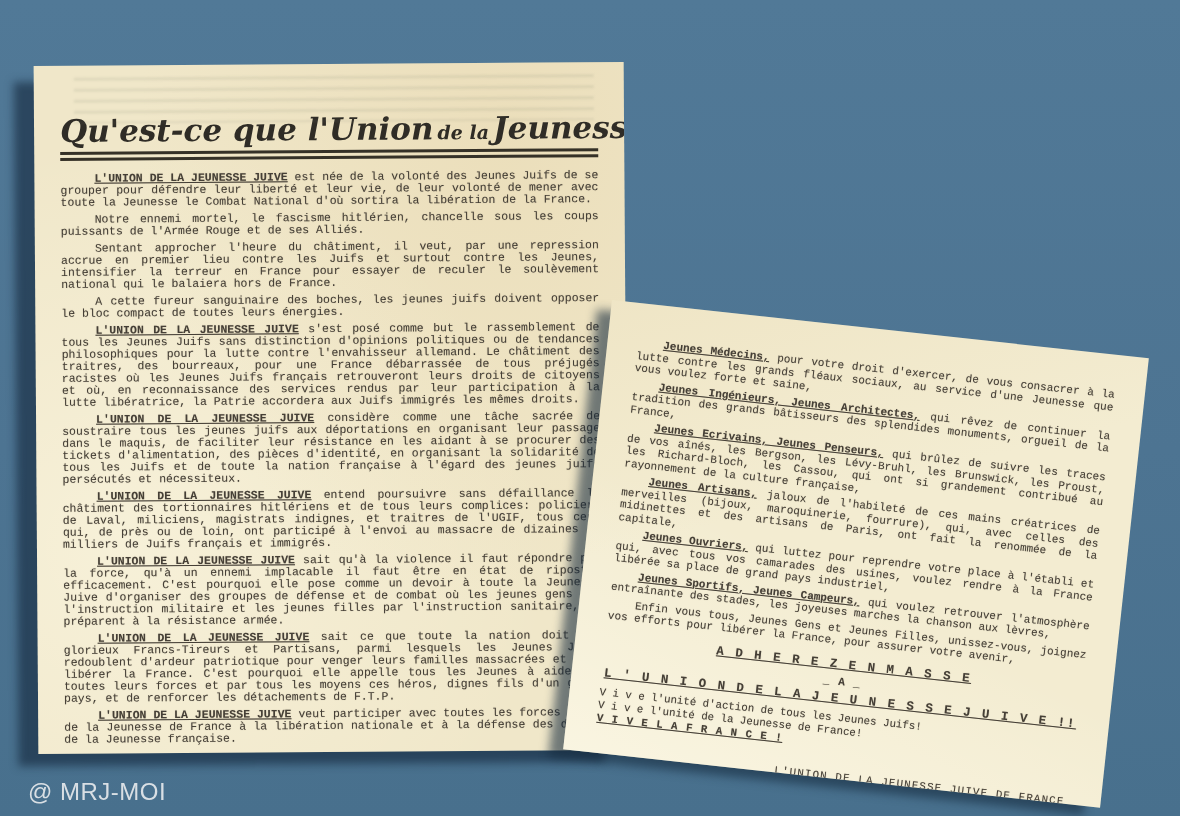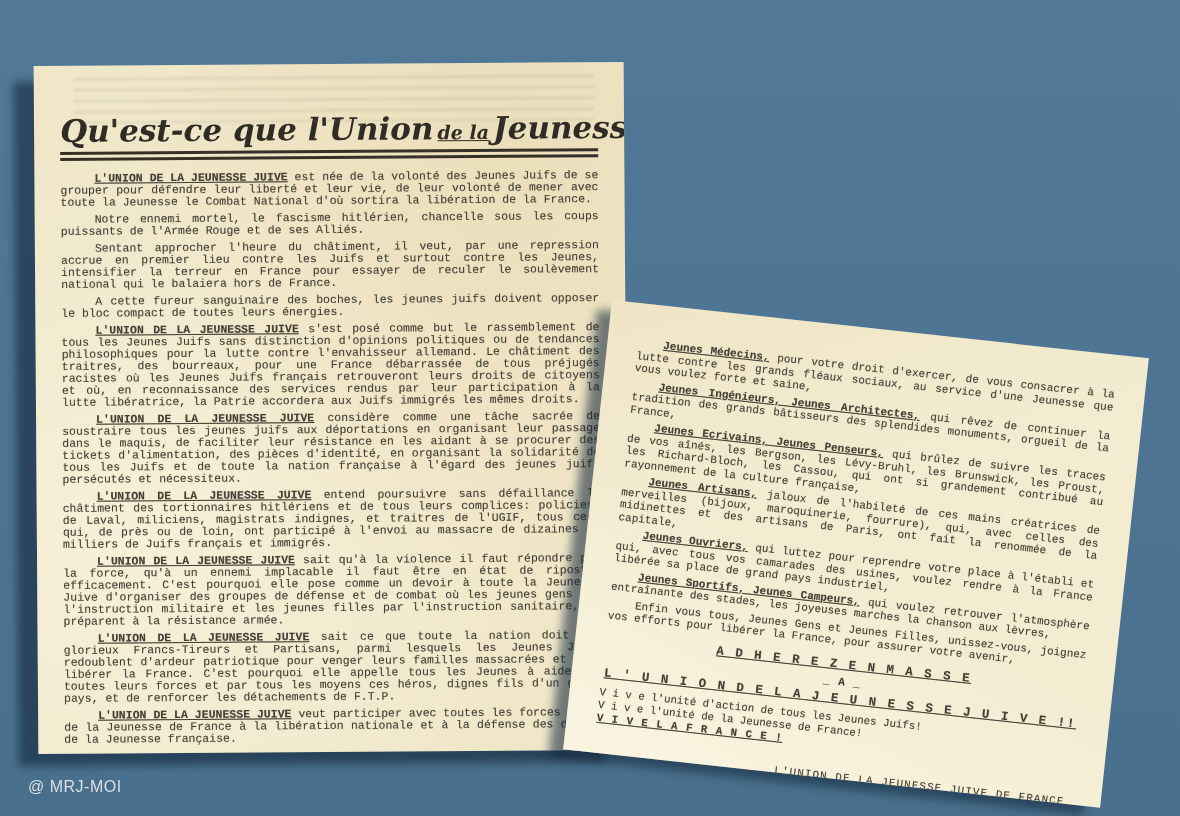--- a/index.html
+++ b/index.html
@@ -23,21 +23,21 @@
     position:absolute;top:12px;left:40px;right:30px;height:46px;
     background:repeating-linear-gradient(180deg, rgba(120,130,110,0.14) 0 3px, transparent 3px 11px);
     filter:blur(1px);
   }
   .title{
     margin:34px 0 0 0;white-space:nowrap;
     font-family:"DejaVu Serif","Liberation Serif",serif;
     font-style:italic;font-weight:bold;font-size:31px;color:#2f2c26;
     letter-spacing:0px;line-height:1.1;
   }
-  .t-small{font-size:19px;margin:0 4px;text-decoration:underline;}
+  .t-small{font-size:19px;margin:0 4px;}
   .rule{height:3px;border-top:3px solid #353127;border-bottom:3px solid #353127;margin:4px 0 12px 0;}
   .typetext p{
     margin:0 0 5px 0;text-indent:34px;text-align:justify;
     font-size:11.5px;line-height:12px;
     text-shadow:0 0 1px rgba(70,60,50,0.35);
   }
   .lead{font-weight:bold;text-decoration:underline;}
   .paper-right{
     left:612px;top:300px;width:540px;height:452px;
     transform:rotate(6.2deg);transform-origin:0 0;
@@ -59,21 +59,21 @@
   .vives{margin-top:6px;}
   .vive{font-size:10.8px;line-height:13px;text-shadow:0 0 1px rgba(70,60,50,0.35);}
   .vive-strong{font-weight:bold;text-decoration:underline;letter-spacing:1px;}
   .signature{
     text-align:right;margin:20px 6px 0 0;font-size:10.8px;letter-spacing:1.2px;
     text-shadow:0 0 1px rgba(70,60,50,0.35);
   }
   .watermark{
     position:absolute;left:28px;top:778px;
     font-family:"Liberation Sans","DejaVu Sans",sans-serif;
-    font-size:16px;color:#d9dfe4;letter-spacing:0.5px;
+    font-size:24px;color:#d9dfe4;letter-spacing:0.5px;
   }
 </style>
 </head>
 <body>
 
 <div class="stage">
 
   <div class="paper paper-left">
     <div class="ghost"></div>
     <h1 class="title"><span>Qu'est-ce que l'Union</span><span class="t-small">de la</span><span>Jeunesse Juive</span></h1>

